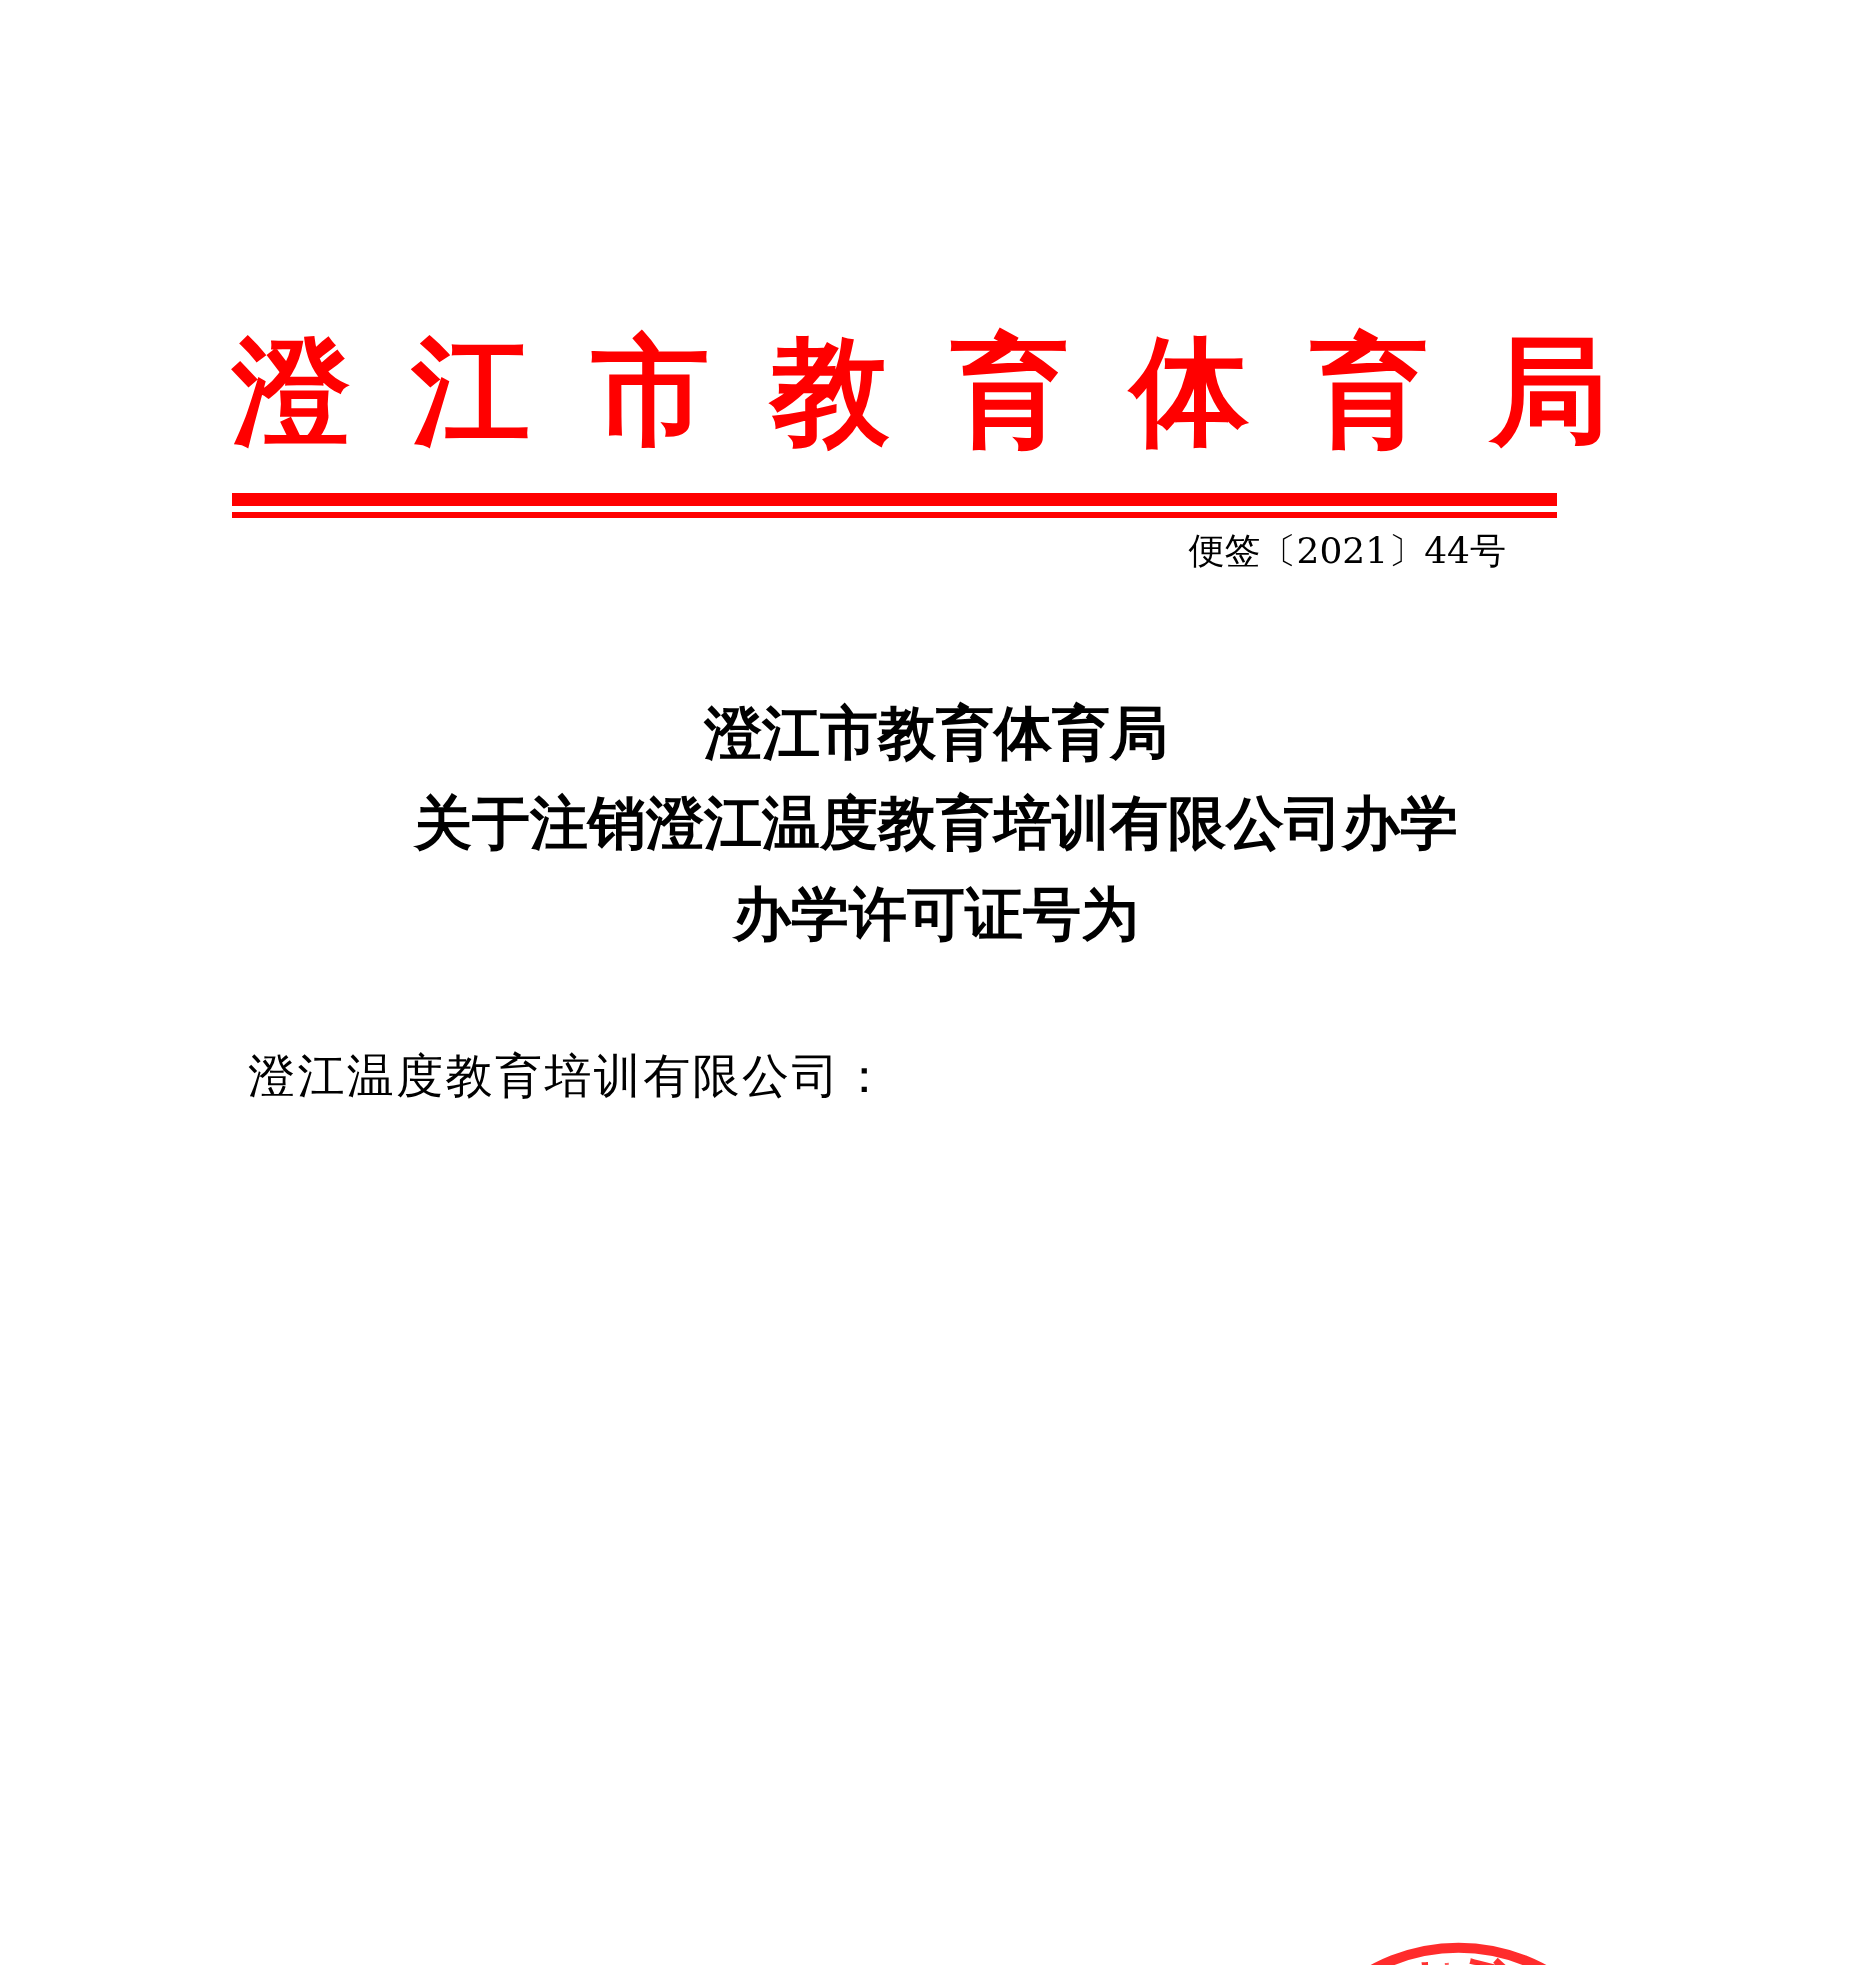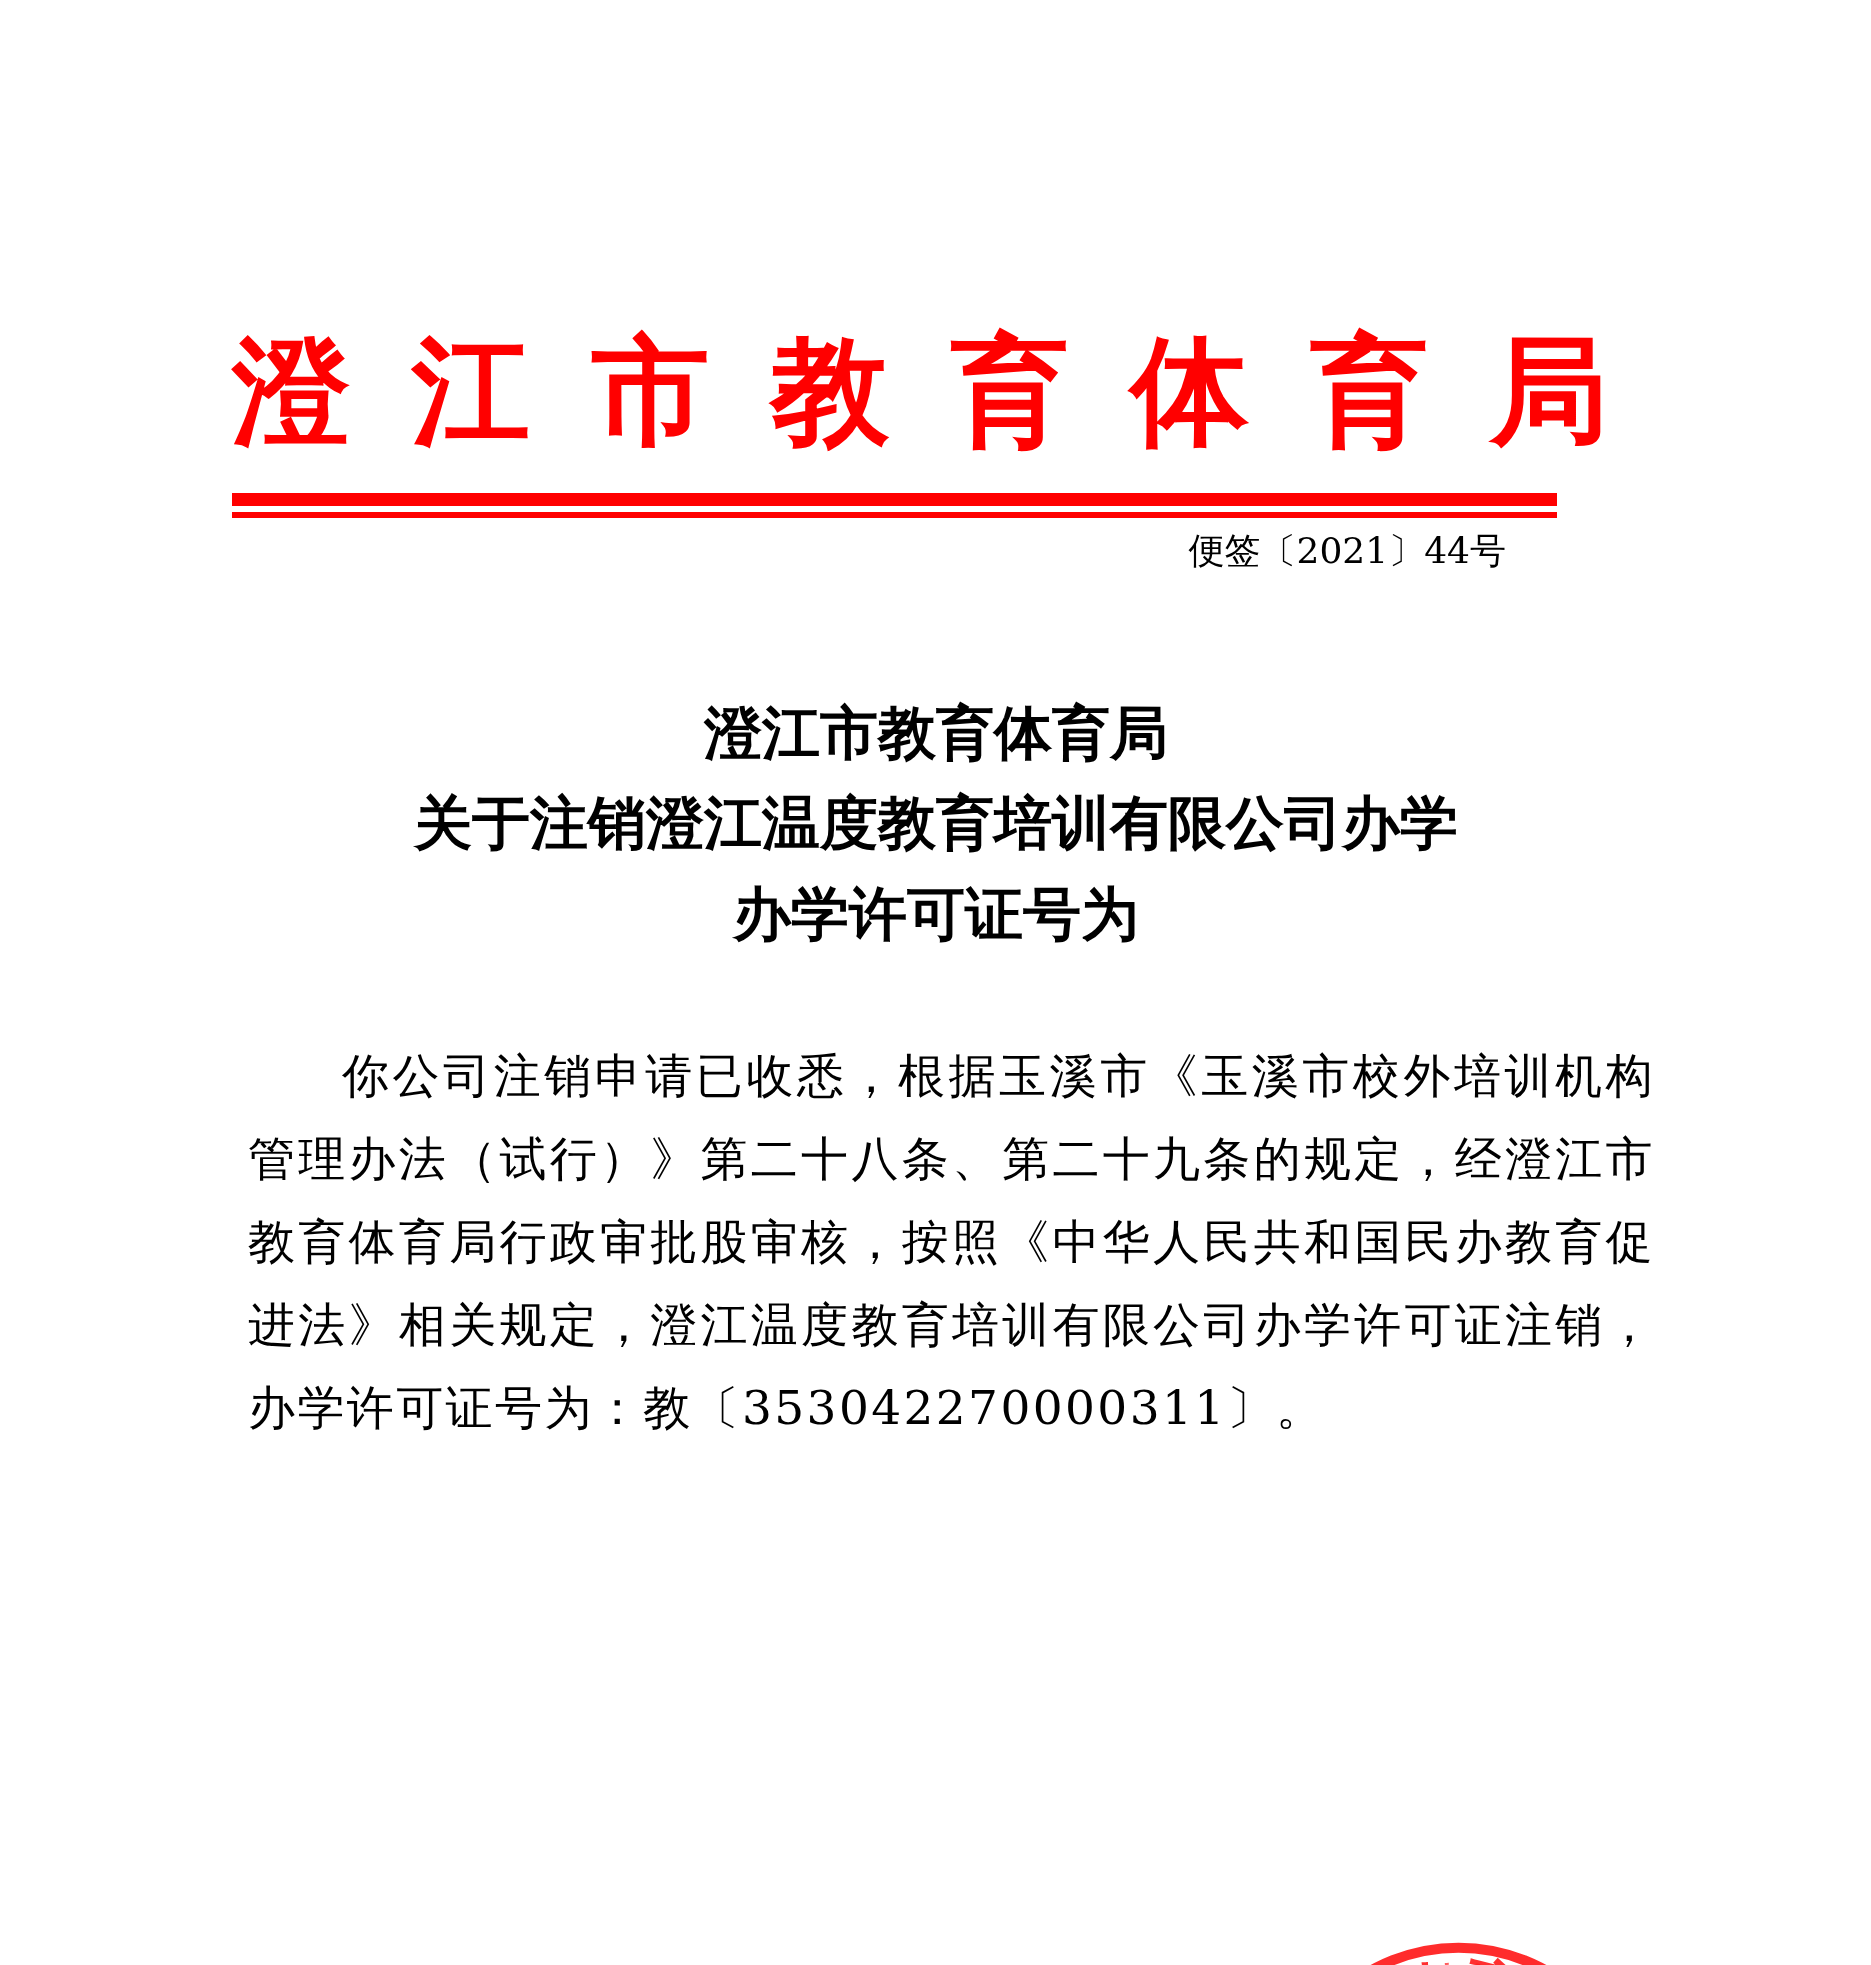--- a/index.html
+++ b/index.html
@@ -39,21 +39,21 @@
 <div class="abs rule-thick"></div>
 <div class="abs rule-thin"></div>
 
 <div class="abs doc-no">便签〔2021〕44号</div>
 
 <div class="abs title" style="top:688px;">澄江市教育体育局</div>
 <div class="abs title" style="top:778px;text-align:center;">关于注销澄江温度教育培训有限公司办学</div>
 <div class="abs title" style="top:869px;">办学许可证号为</div>
 
 <div class="abs body-text" style="top:1034px;">
-  <p class="para">你公司注销申请已收悉，根据玉溪市《玉溪市校外培训机构管理办法（试行）》第二十八条、第二十九条的规定，经澄江市教育体育局行政审批股审核，按照《中华人民共和国民办教育促进法》相关规定，澄江温度教育培训有限公司办学许可证注销，办学许可证号为：教〔353042270000311〕。</p>
+  <p class="salutation">澄江温度教育培训有限公司：</p>
 </div>
 
 <div class="abs seal">
   <svg width="385" height="385" viewBox="0 0 980 980">
     <defs>
       <path id="sealArcTop" d="M 175 620 A 330 330 0 1 1 805 620"></path>
       <path id="sealArcBottom" d="M 240 700 A 330 330 0 0 0 740 700"></path>
     </defs>
     <circle cx="490" cy="490" r="455" fill="none" stroke="#ff1a1a" stroke-width="26" opacity="0.92"></circle>
     <circle cx="490" cy="490" r="415" fill="none" stroke="#ff1a1a" stroke-width="5" stroke-dasharray="10 70" opacity="0.7"></circle>

